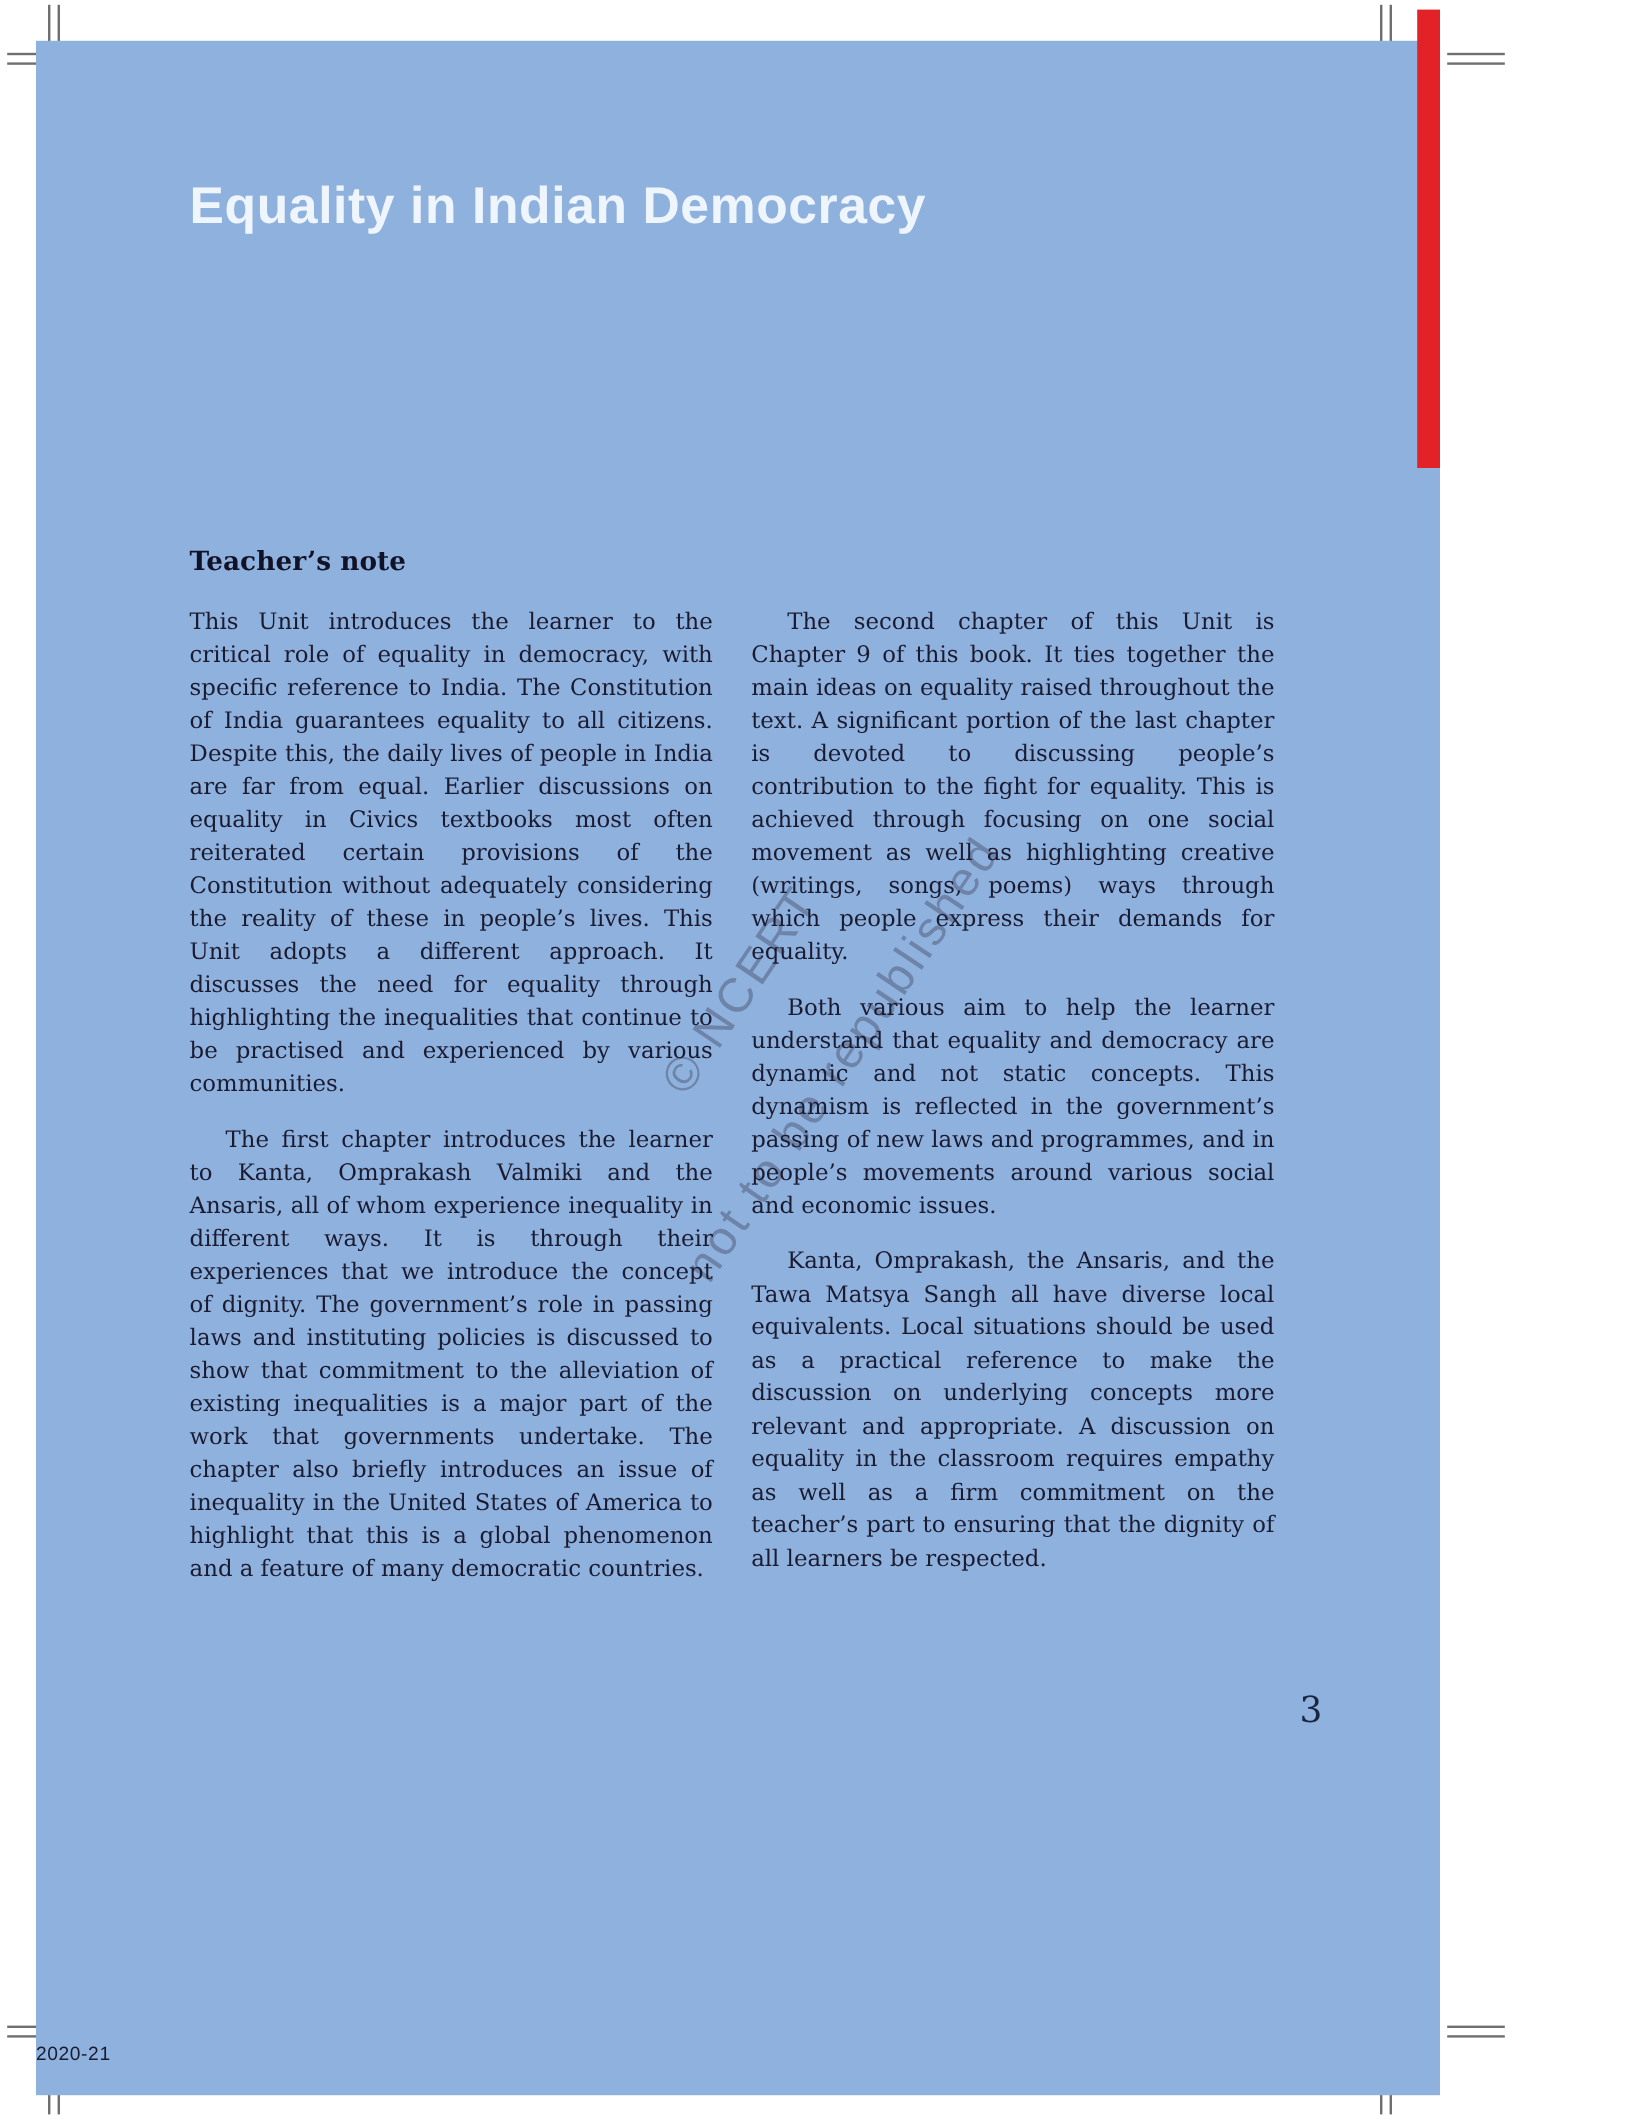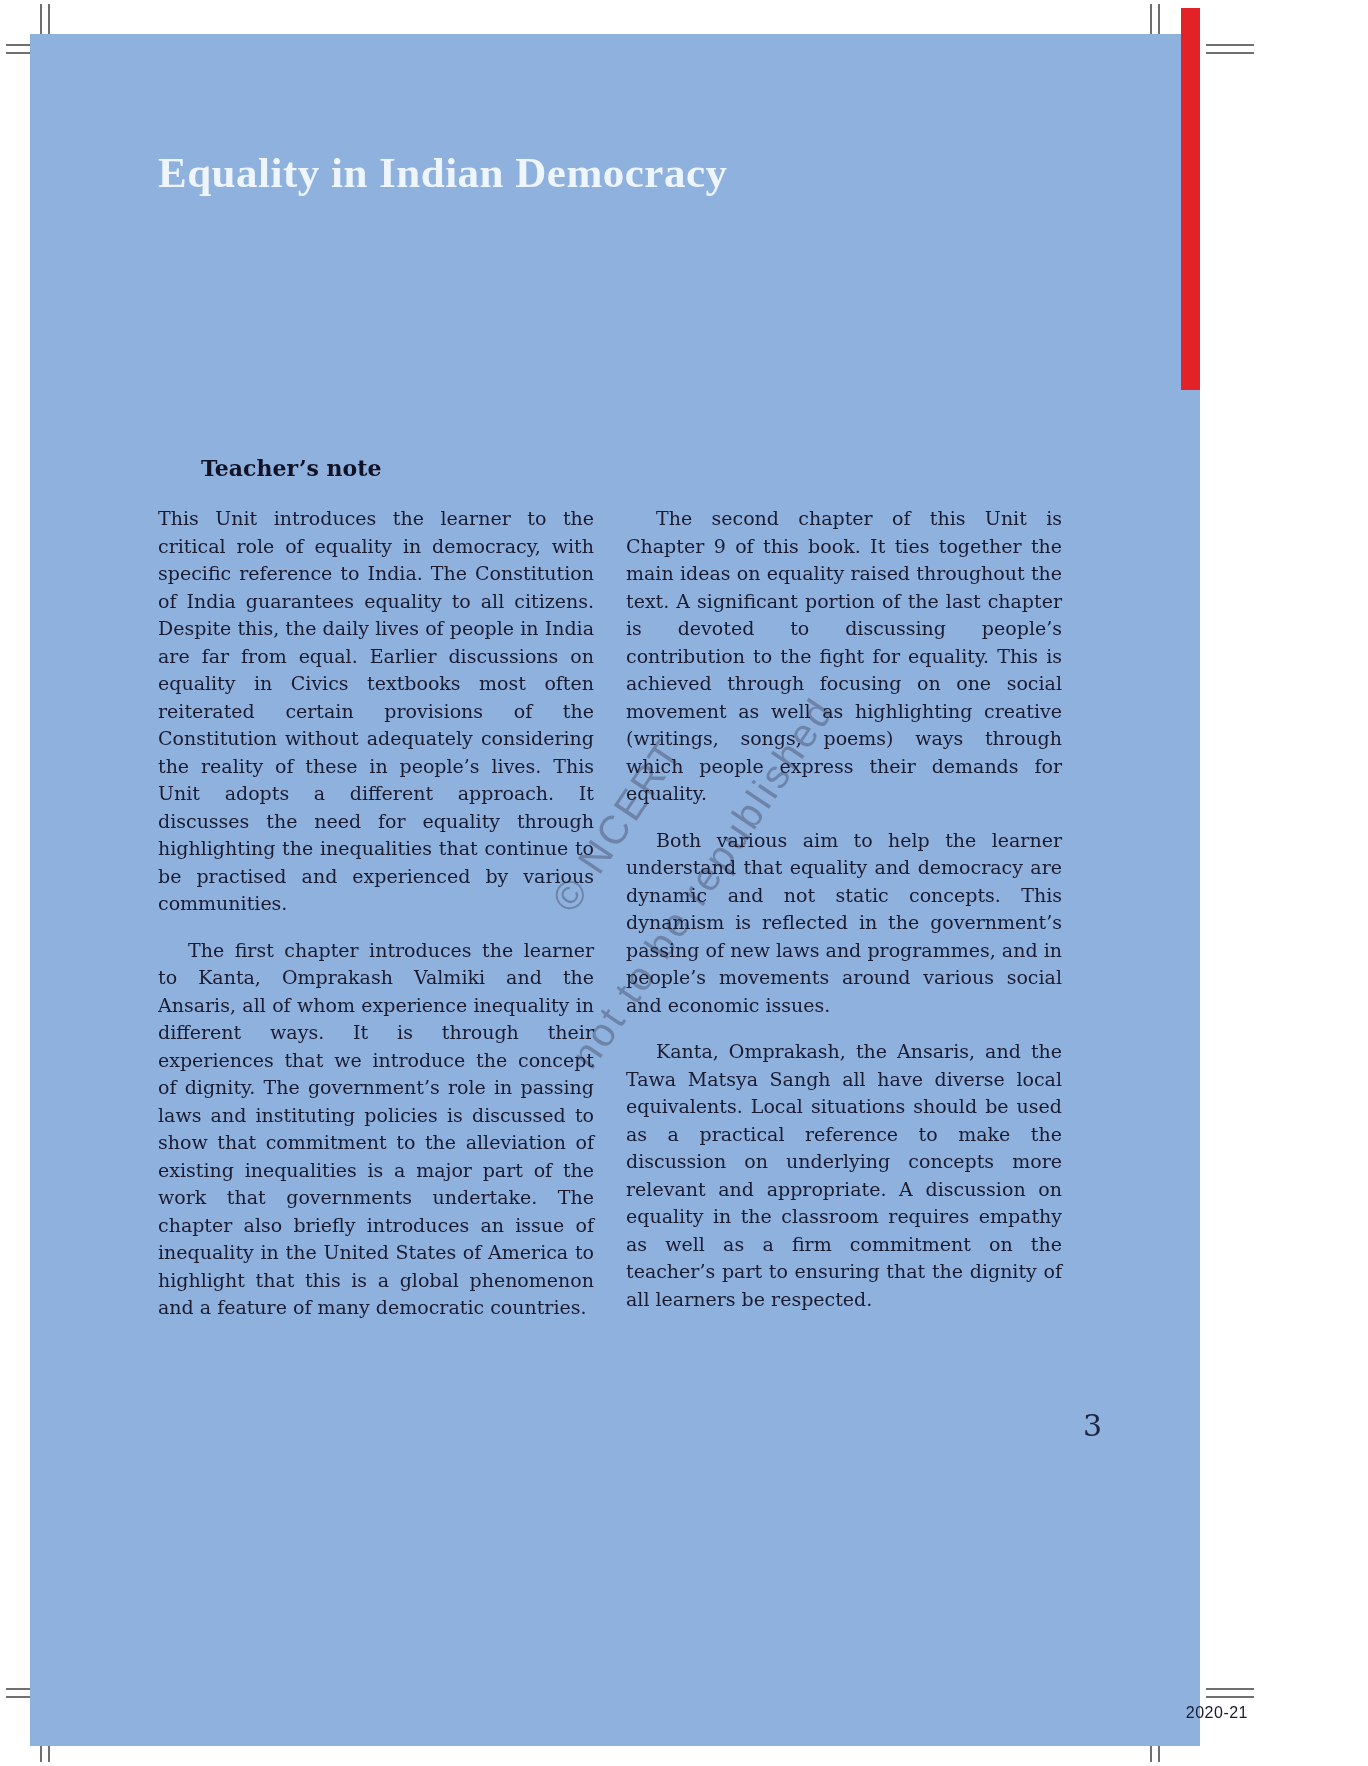--- a/index.html
+++ b/index.html
@@ -34,35 +34,34 @@
   
   .cmark { position: absolute; background: #6f6f6f; }
   .cm-h { height: 2px; width: 48px; }
   .cm-v { width: 2px; height: 38px; }
   .cm-v-long { width: 2px; height: 48px; }
 
   
   .page-title {
     position: absolute;
     left: 158px; top: 148px;
-    font-family: Liberation Serif, serif;
+    font-family: Liberation Sans, sans-serif;
     font-size: 43px;
     font-weight: 700;
     letter-spacing: 0.5px;
     color: #eef5fd;
   }
 
   
   .note-heading {
     position: absolute;
     left: 158px; top: 455px;
     font-size: 22px;
     font-weight: 700;
     color: #121226;
-    margin-left: 43px;
   }
 
   
   .columns {
     position: absolute;
     left: 158px; top: 505px;
     width: 904px;
     display: flex;
     gap: 32px;
     z-index: 2;
@@ -105,21 +104,21 @@
     text-align: right;
     font-size: 30px;
     color: #1b2440;
   }
 
   
   .footer-year {
     position: absolute;
     left: 0; top: 1704px;
     width: 1218px;
-    text-align: right;
+    text-align: left;
     font-family: "Liberation Sans", sans-serif;
     font-size: 16px;
     letter-spacing: 0.5px;
     color: #1b1b30;
   }
 </style>
 </head>
 <body>
 
 <div class="sheet">

